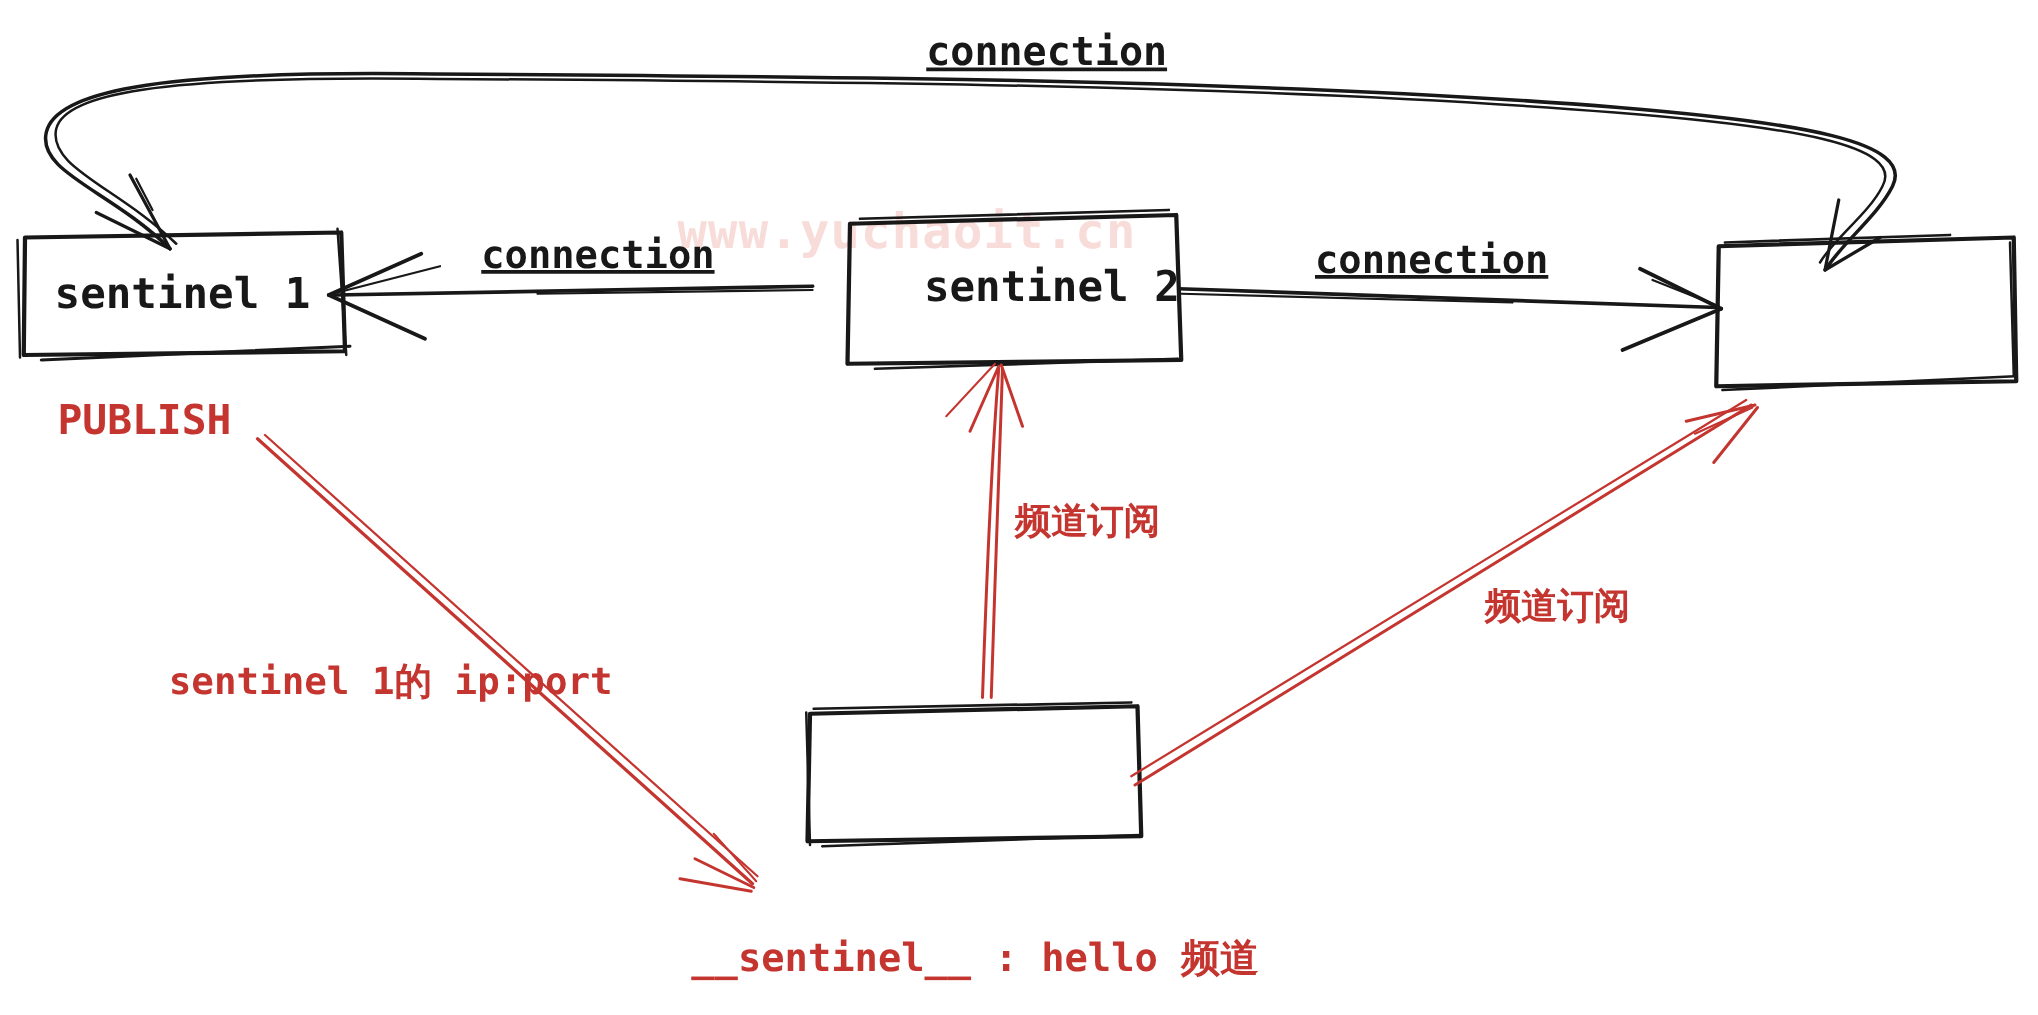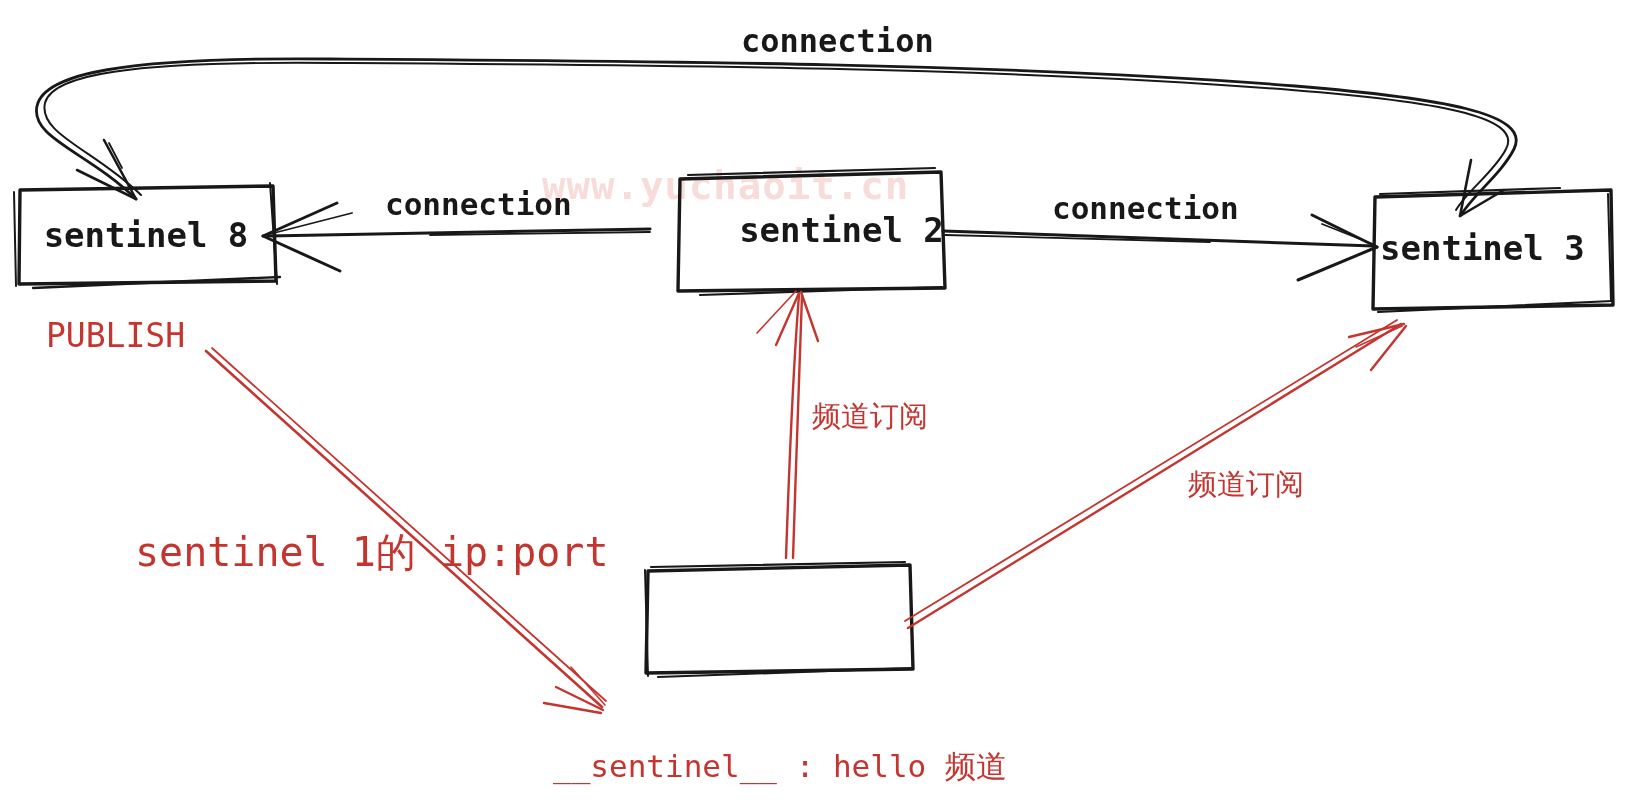--- a/index.html
+++ b/index.html
@@ -28,30 +28,30 @@
   }
   .node-label{
     position:absolute;display:flex;align-items:center;justify-content:center;
     color:var(--ink);font-weight:bold;font-size:34px;white-space:nowrap;
   }
   .node-label.sentinel-1{left:18px;top:187px;width:256px;height:95px;}
   .node-label.sentinel-2{left:678px;top:175px;width:265px;height:110px;padding-left:31px;}
   .node-label.sentinel-3{left:1376px;top:193px;width:236px;height:110px;justify-content:flex-start;padding-left:4px;}
   .node-label.master{left:645px;top:567px;width:267px;height:103px;}
   .edge-label{
-    position:absolute;color:var(--ink);font-weight:bold;font-size:31px;white-space:nowrap;
+    position:absolute;color:var(--ink);font-weight:bold;font-size:31px;white-space:nowrap;text-decoration:underline;
   }
   .edge-label.top{left:741px;top:22px;font-size:32px;}
   .edge-label.left{left:385px;top:186px;}
   .edge-label.right{left:1052px;top:190px;}
   .red-label{
-    position:absolute;color:var(--red);font-weight:normal;white-space:nowrap;
+    position:absolute;color:var(--red);font-weight:bold;white-space:nowrap;
   }
   .red-label.publish{left:46px;top:316px;font-size:33px;}
-  .red-label.ipport{left:135px;top:525px;font-size:40px;}
+  .red-label.ipport{left:135px;top:525px;font-size:30px;}
   .red-label.sub-left{left:812px;top:397px;font-size:29px;}
   .red-label.sub-right{left:1188px;top:465px;font-size:29px;}
   .red-label.hello{left:553px;top:746px;font-size:31px;}
 </style>
 </head>
 <body>
 
 <div id="stage">
 
   <svg class="layer" width="1630" height="812" viewBox="0 0 1630 812">
@@ -133,23 +133,22 @@
 
     <g>
       <path class="stroke-red" stroke-width="2.4" d="M908,628 L1401,324"></path>
       <path class="stroke-red" stroke-width="1.8" d="M905,621 L1397,320"></path>
       <path class="stroke-red" stroke-width="2.4" d="M1349,337 L1404,324"></path>
       <path class="stroke-red" stroke-width="2.4" d="M1371,370 L1406,326"></path>
       <path class="stroke-red" stroke-width="1.6" d="M1356,347 L1402,326"></path>
     </g>
   </svg>
 
-  <div class="node-label sentinel-1">sentinel 8</div>
+  <div class="node-label sentinel-1">sentinel 1</div>
   <div class="node-label sentinel-2">sentinel 2</div>
-  <div class="node-label sentinel-3">sentinel 3</div>
 
   <div class="edge-label top">connection</div>
   <div class="edge-label left">connection</div>
   <div class="edge-label right">connection</div>
 
   <div class="red-label publish">PUBLISH</div>
   <div class="red-label ipport">sentinel 1的 ip:port</div>
   <div class="red-label sub-left">频道订阅</div>
   <div class="red-label sub-right">频道订阅</div>
   <div class="red-label hello">__sentinel__ : hello 频道</div>

